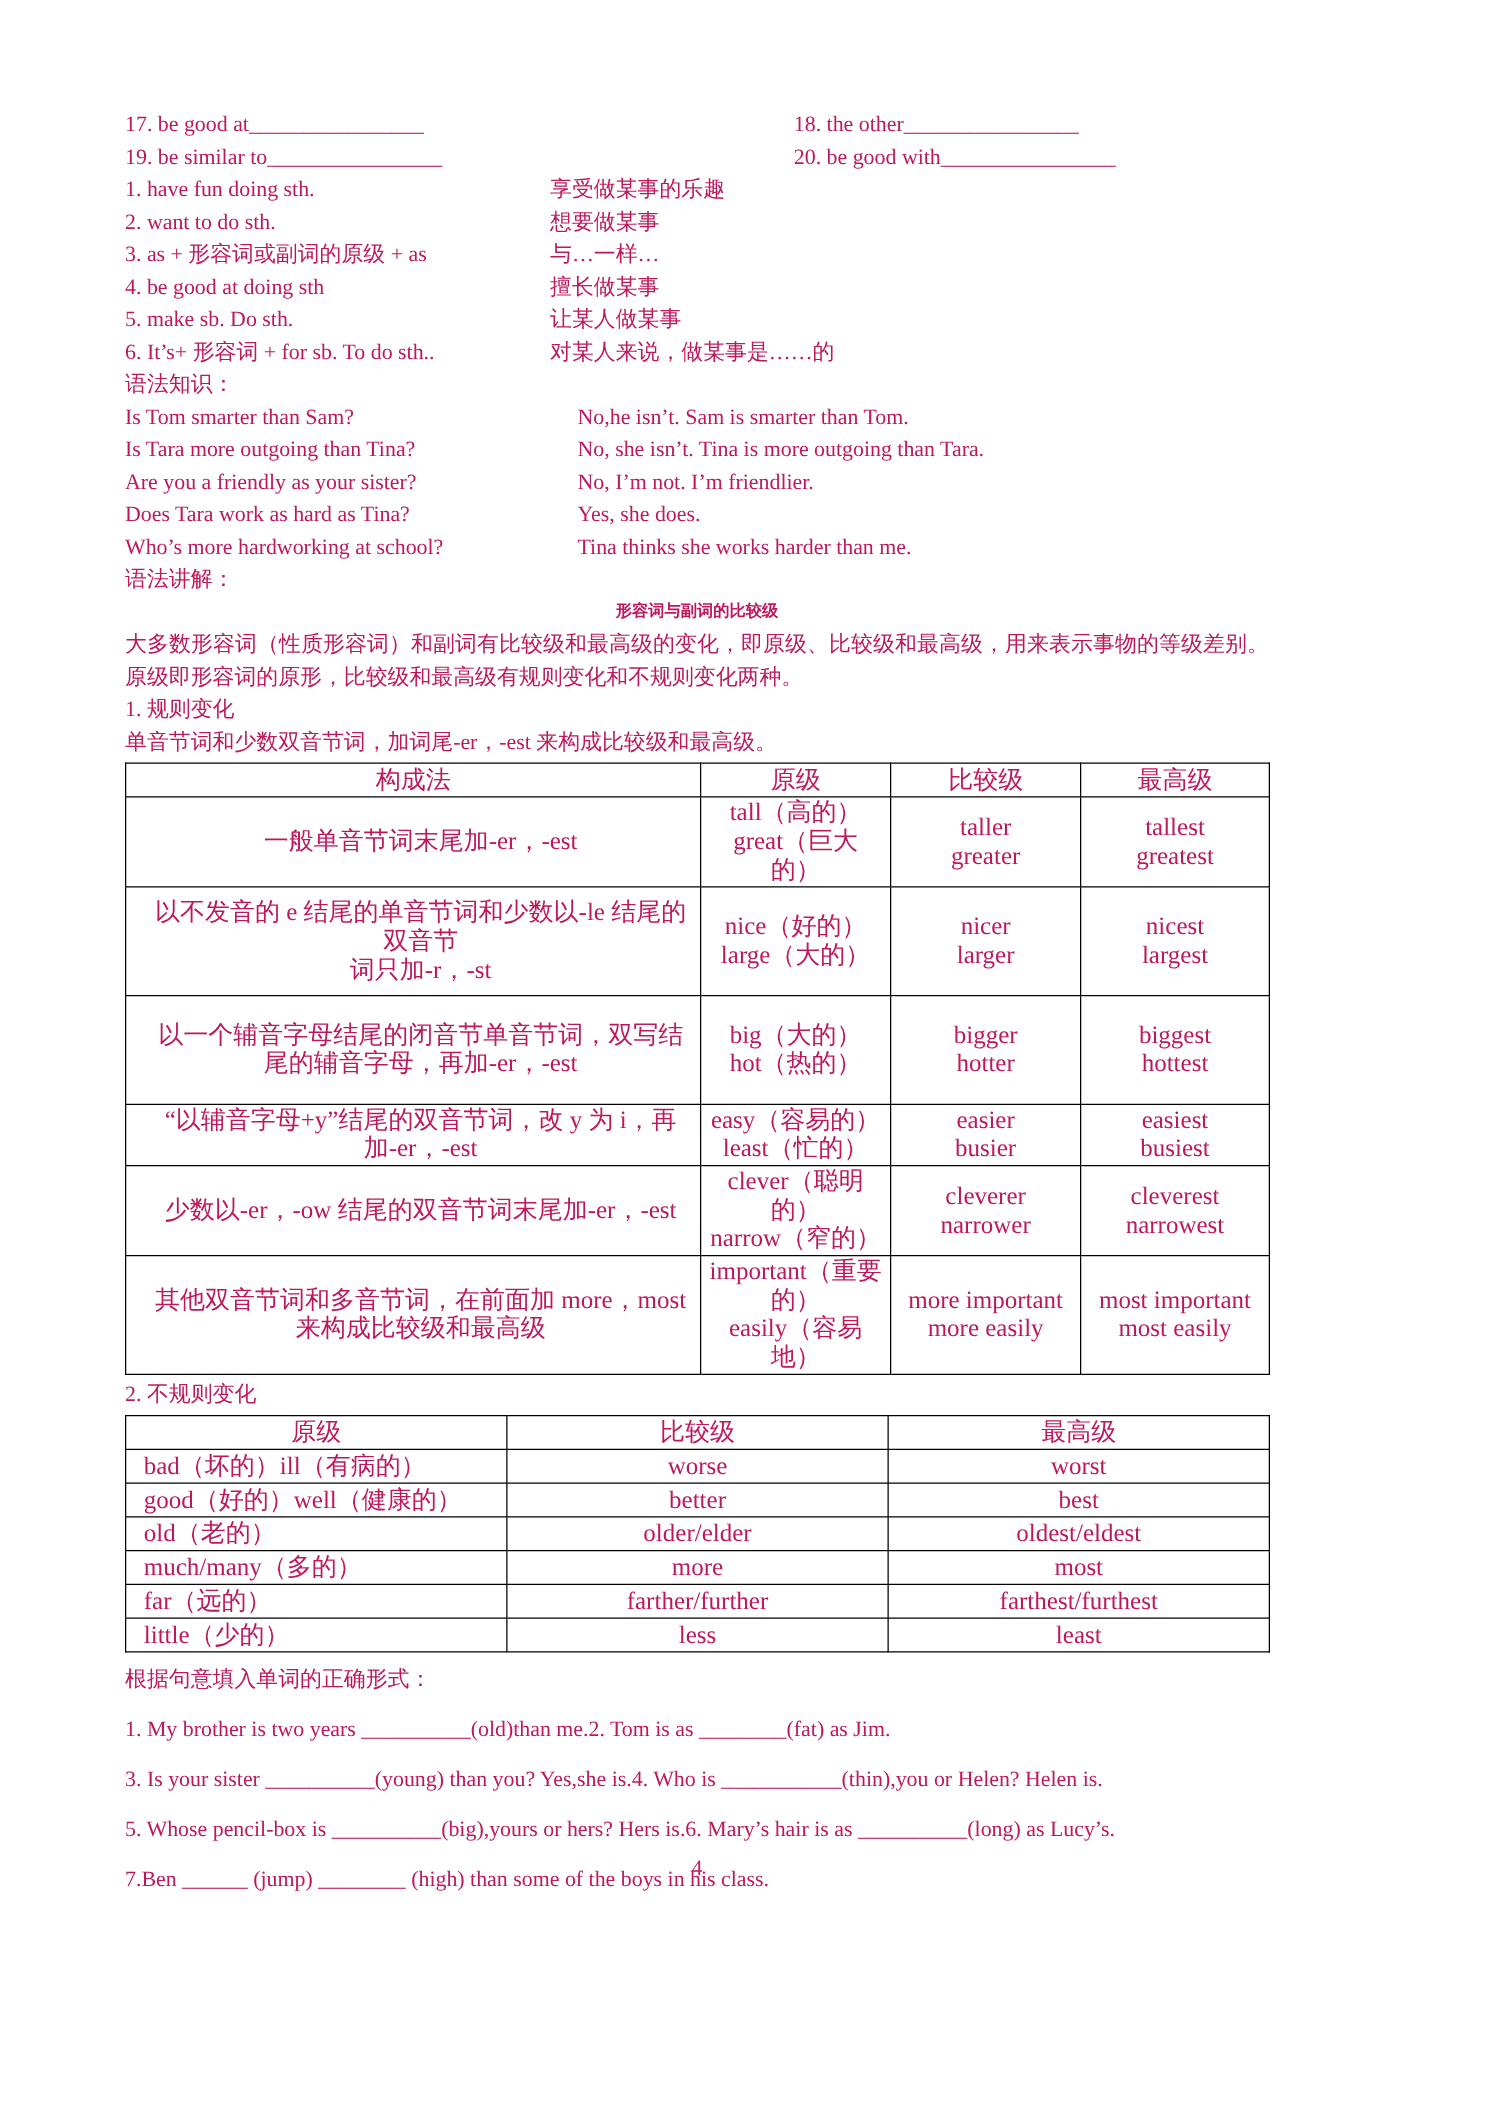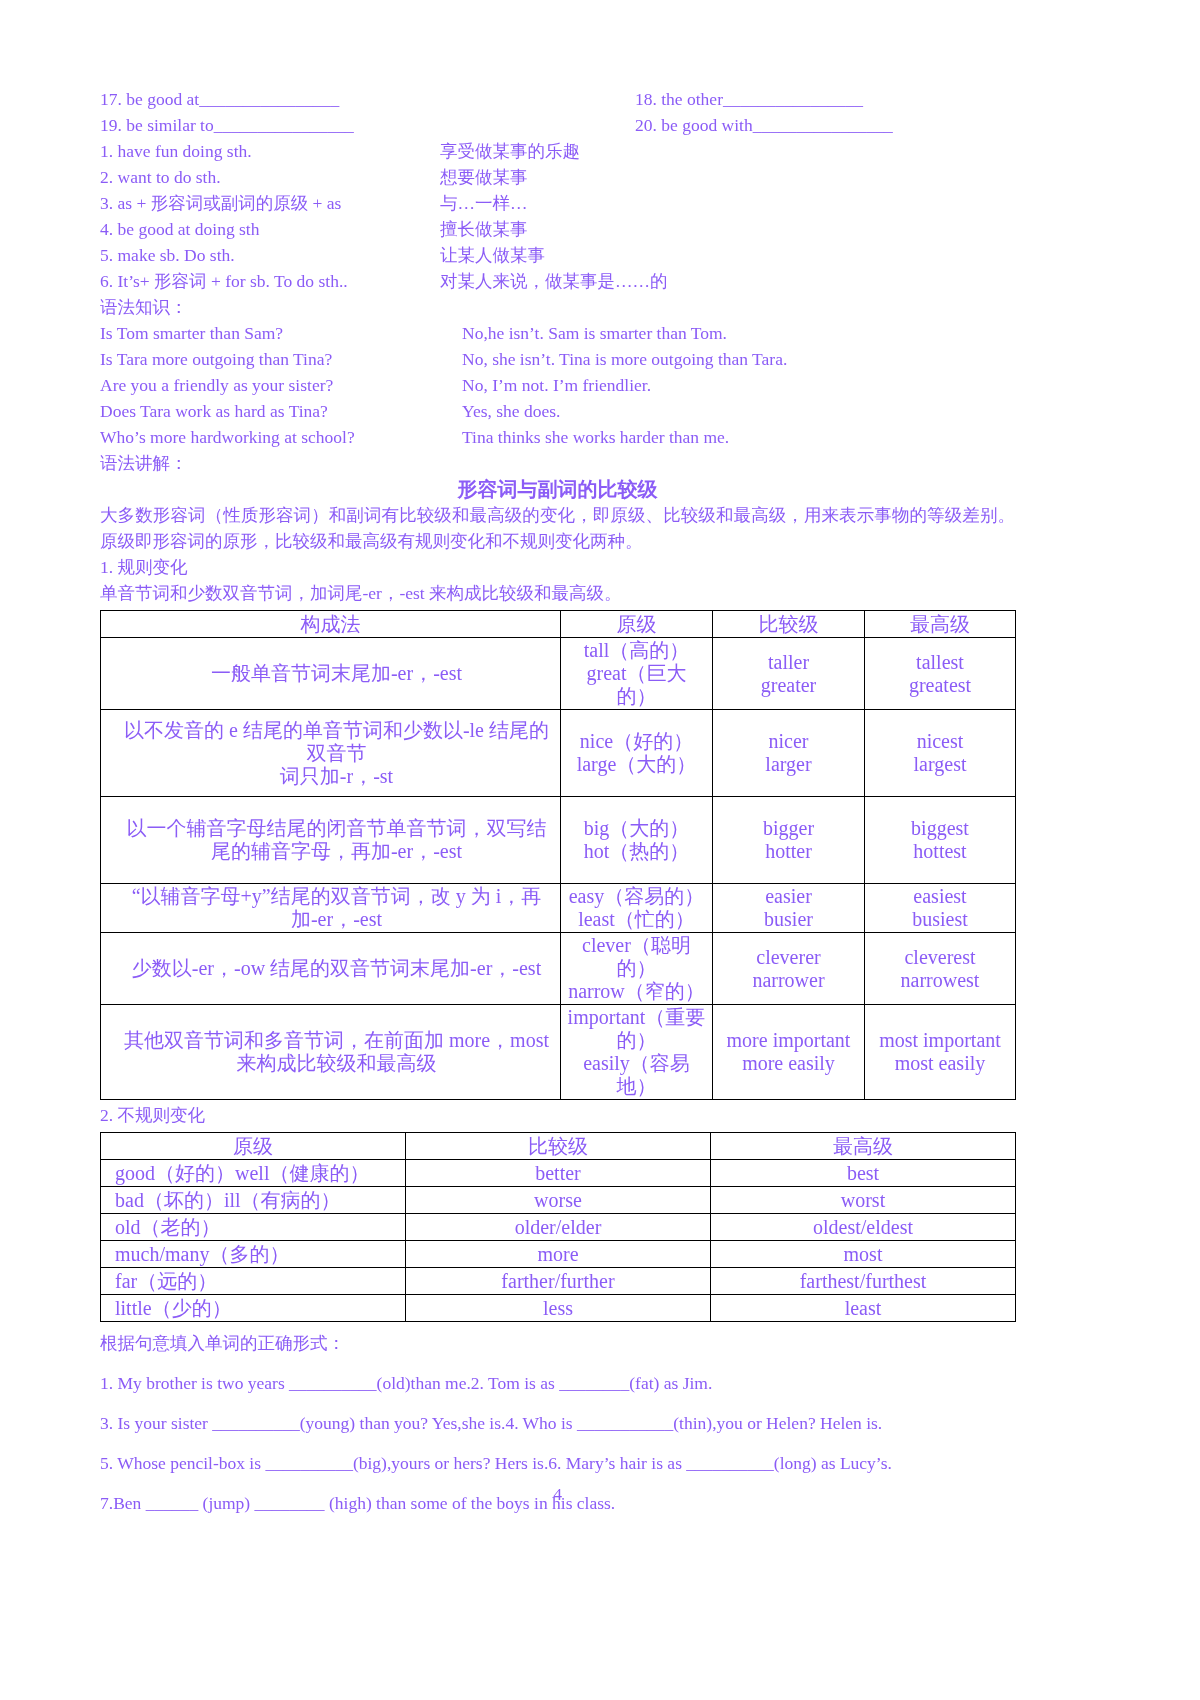--- a/index.html
+++ b/index.html
@@ -1,30 +1,30 @@
 <!DOCTYPE html>
 <html><head>
 <meta charset="utf-8">
 <style>
   * { box-sizing: border-box; }
   html, body { margin: 0; padding: 0; background: #ffffff; }
   .page {
     width: 1200px; height: 1700px; position: relative; overflow: hidden;
-    background: #ffffff; color: #8b5cf6;
+    background: #ffffff; color: #be185d;
     font-family: "Liberation Serif", "DejaVu Serif", serif;
     font-size: 17.5px; line-height: 26px;
     padding: 86px 185px 0 100px;
   }
   .fill-row { display: flex; }
   .fill-left { width: 535px; flex: none; }
   .pair-row { display: flex; }
   .pair-row .en { width: 340px; flex: none; }
   .qa-row { display: flex; }
   .qa-row .q { width: 362px; flex: none; }
-  .heading { font-weight: bold; text-align: center; font-size: 20px; }
+  .heading { font-weight: bold; text-align: center; font-size: 13px; }
   .para { text-align: justify; }
   table { border-collapse: collapse; width: 915px; table-layout: fixed;
           font-size: 20px; line-height: 23px; margin: 4px 0 2px 0; }
   th, td { border: 1px solid #000; padding: 1px 6px; text-align: center;
            vertical-align: middle; font-weight: normal; overflow: hidden; }
   .t1 thead tr { height: 27px; }
   .t1 tr.short { height: 47px; }
   .t1 tr.tall  { height: 87px; }
   .t1 td.method { text-align: center; padding-left: 18px; }
   .t2 tr { height: 27px; }
@@ -235,28 +235,28 @@
     </colgroup>
     <thead>
       <tr>
         <th>原级</th>
         <th>比较级</th>
         <th>最高级</th>
       </tr>
     </thead>
     <tbody>
       <tr>
+        <td class="first">bad（坏的）ill（有病的）</td>
+        <td>worse</td>
+        <td>worst</td>
+      </tr>
+      <tr>
         <td class="first">good（好的）well（健康的）</td>
         <td>better</td>
         <td>best</td>
-      </tr>
-      <tr>
-        <td class="first">bad（坏的）ill（有病的）</td>
-        <td>worse</td>
-        <td>worst</td>
       </tr>
       <tr>
         <td class="first">old（老的）</td>
         <td>older/elder</td>
         <td>oldest/eldest</td>
       </tr>
       <tr>
         <td class="first">much/many（多的）</td>
         <td>more</td>
         <td>most</td>

